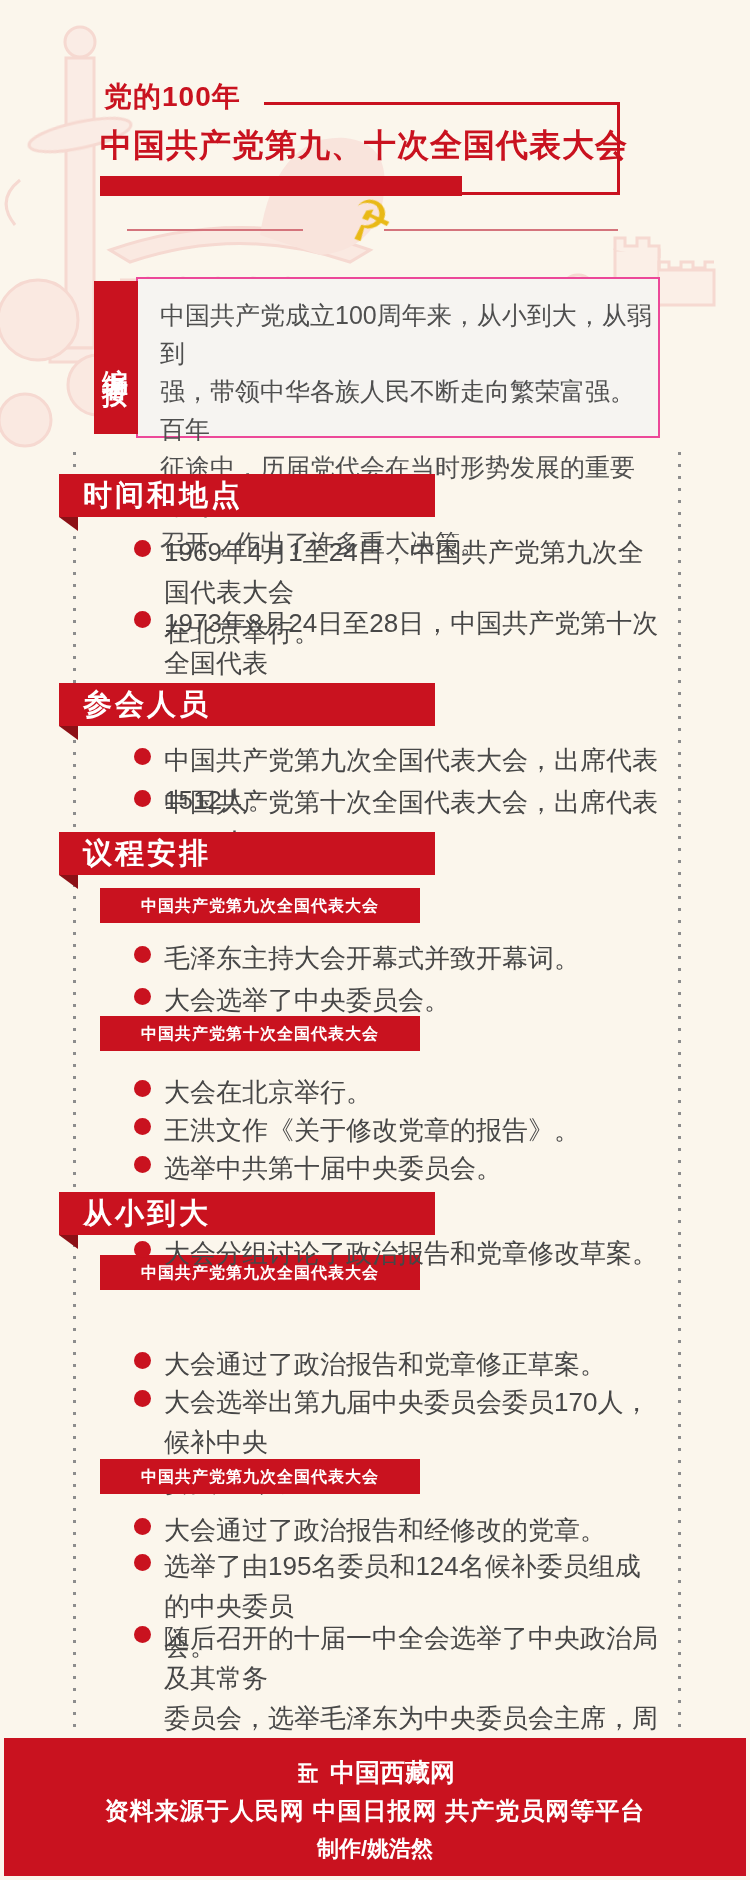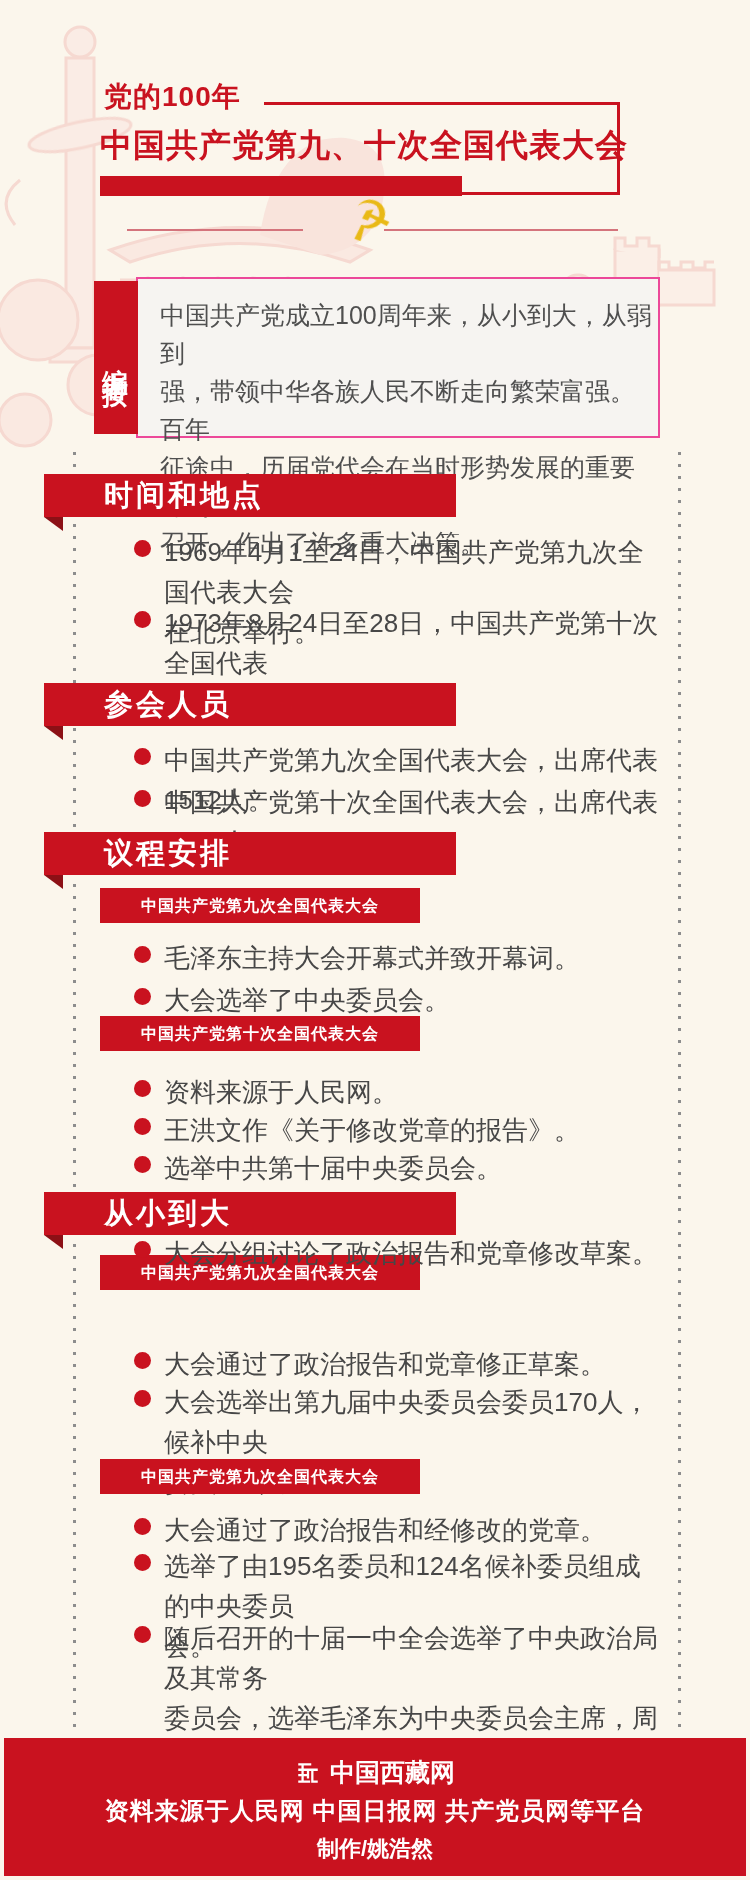--- a/index.html
+++ b/index.html
@@ -25,22 +25,22 @@
   .editor-tab{position:absolute;left:94px;top:281px;width:44px;height:153px;background:#c9121f;
     display:flex;align-items:center;justify-content:center;
     writing-mode:vertical-rl;text-orientation:upright;
     color:#fff;font-size:26px;font-weight:bold;letter-spacing:7px;}
   
   .dotline{position:absolute;top:452px;width:3px;height:1282px;
     background:repeating-linear-gradient(to bottom,#8d8d8d 0 3px,transparent 3px 12px);}
   .dotline.l{left:73px;}
   .dotline.r{left:678px;}
   
-  .banner{position:absolute;left:44px;width:352px;height:43px;background:#c9121f;
-    color:#fff;font-size:29px;font-weight:bold;line-height:43px;padding-left:60px;box-sizing:content-box;letter-spacing:3px;}
+  .banner{position:absolute;left:59px;width:352px;height:43px;background:#c9121f;
+    color:#fff;font-size:29px;font-weight:bold;line-height:43px;padding-left:24px;box-sizing:content-box;letter-spacing:3px;}
   .banner .fold{position:absolute;left:0;top:43px;width:0;height:0;
     border-top:14px solid #8c1016;border-left:19px solid transparent;}
   
   .subhead{position:absolute;left:100px;width:320px;height:35px;background:#c9121f;
     color:#fff;font-size:16px;font-weight:bold;line-height:35px;text-align:center;letter-spacing:1px;}
   
   .item{position:absolute;left:134px;width:530px;}
   .item .dot{position:absolute;left:0;top:8px;width:17px;height:17px;border-radius:50%;background:#c9121f;}
   .item .itext{margin:0;padding-left:30px;font-size:26px;line-height:40px;color:#474747;white-space:pre-line;}
   
@@ -152,21 +152,21 @@
     <span class="dot"></span>
     <p class="itext">毛泽东主持大会开幕式并致开幕词。</p>
   </div>
   <div class="item" style="top:980px">
     <span class="dot"></span>
     <p class="itext">大会选举了中央委员会。</p>
   </div>
   <div class="subhead" style="top:1016px">中国共产党第十次全国代表大会</div>
   <div class="item" style="top:1072px">
     <span class="dot"></span>
-    <p class="itext">资料来源于人民网。</p>
+    <p class="itext">大会在北京举行。</p>
   </div>
   <div class="item" style="top:1148px">
     <span class="dot"></span>
     <p class="itext">选举中共第十届中央委员会。</p>
   </div>
   <div class="item" style="top:1110px">
     <span class="dot"></span>
     <p class="itext">王洪文作《关于修改党章的报告》。</p>
   </div>
 

